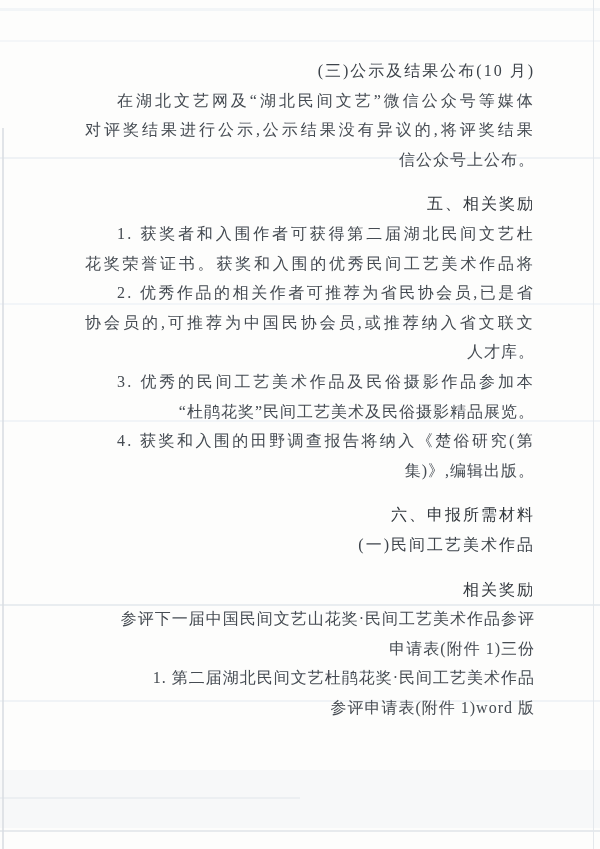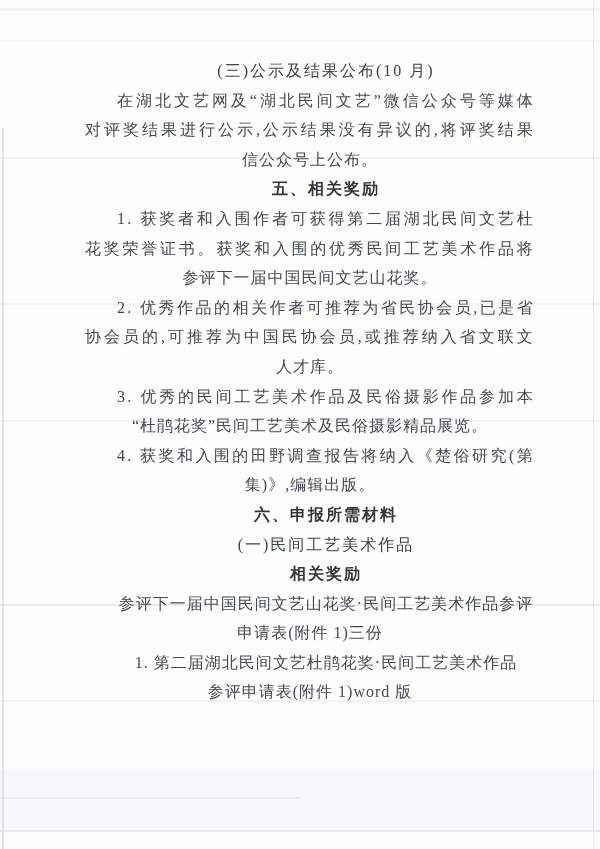--- a/index.html
+++ b/index.html
@@ -21,35 +21,36 @@
     position:absolute;
     left:85px;top:56px;width:450px;
   }
   .line{
     height:29.6px;
     line-height:29.6px;
     font-size:16px;
     color:#454b52;
     letter-spacing:1px;
     white-space:nowrap;
-    text-align:center;
+    text-align:right;
   }
   .line.full{
     white-space:normal;
     letter-spacing:2.3px;
     text-align:justify;
     text-align-last:justify;
     overflow:hidden;
   }
   .line.indent{ text-indent:32px; }
   .line.bold{
-    font-weight:bold;
+    font-weight:normal;
     color:#32373d;
     letter-spacing:2px;
     font-family:"Liberation Sans","DejaVu Sans",sans-serif;
+    margin-top:15px;
   }
   .line.kai{
     color:#3d434a;
     letter-spacing:2px;
   }
 </style>
 </head>
 <body>
 
 <div class="page">
@@ -68,21 +69,20 @@
   <div class="edge-right"></div>
 
   <div class="textblock">
     <div class="line kai indent">(三)公示及结果公布(10 月)</div>
     <div class="line full indent">在湖北文艺网及“湖北民间文艺”微信公众号等媒体上</div>
     <div class="line full">对评奖结果进行公示,公示结果没有异议的,将评奖结果上</div>
     <div class="line">信公众号上公布。</div>
     <div class="line bold indent">五、相关奖励</div>
     <div class="line full indent">1. 获奖者和入围作者可获得第二届湖北民间文艺杜鹃</div>
     <div class="line full">花奖荣誉证书。获奖和入围的优秀民间工艺美术作品将推送</div>
-    <div class="line">参评下一届中国民间文艺山花奖。</div>
     <div class="line full indent">2. 优秀作品的相关作者可推荐为省民协会员,已是省民</div>
     <div class="line full">协会员的,可推荐为中国民协会员,或推荐纳入省文联文艺</div>
     <div class="line">人才库。</div>
     <div class="line full indent">3. 优秀的民间工艺美术作品及民俗摄影作品参加本届</div>
     <div class="line">“杜鹃花奖”民间工艺美术及民俗摄影精品展览。</div>
     <div class="line full indent">4. 获奖和入围的田野调查报告将纳入《楚俗研究(第四</div>
     <div class="line">集)》,编辑出版。</div>
     <div class="line bold indent">六、申报所需材料</div>
     <div class="line kai indent">(一)民间工艺美术作品</div>
     <div class="line bold indent">相关奖励</div>

